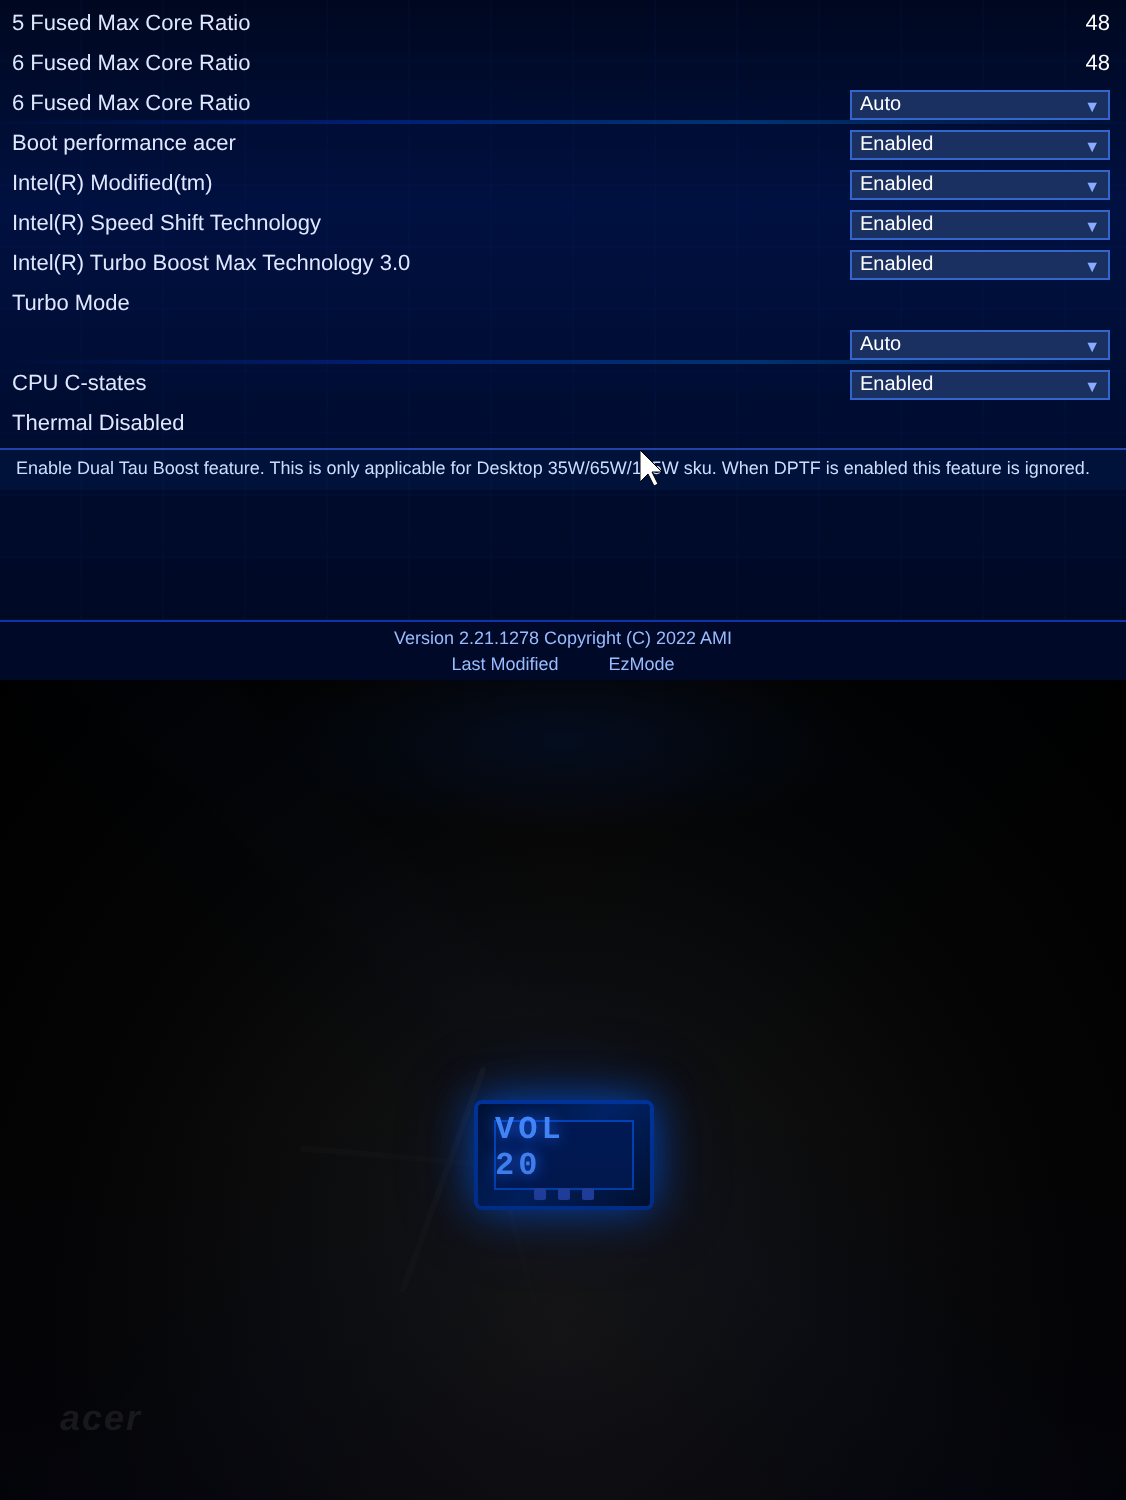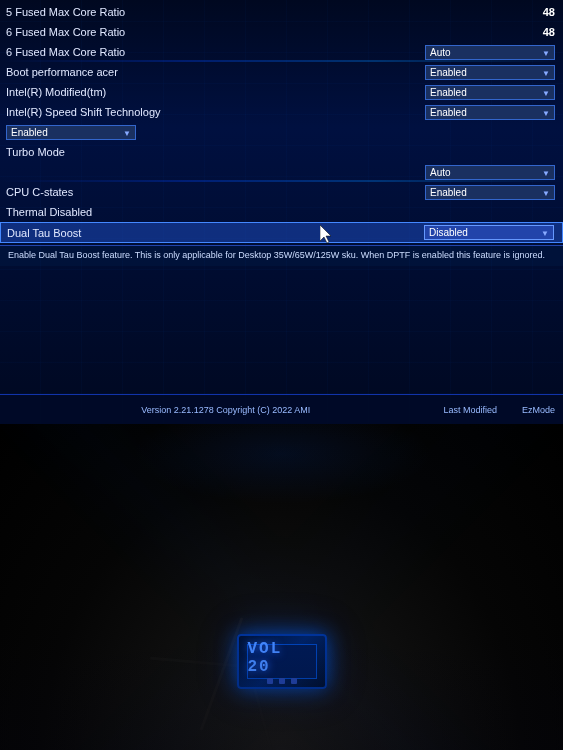--- a/index.html
+++ b/index.html
@@ -7,21 +7,21 @@
       width: 563px;
       height: 750px;
       background: #000;
       overflow: hidden;
       font-family: Arial, sans-serif;
     }
 
     
     #bios-screen {
       width: 563px;
-      height: 424px;
+      height: 340px;
       background: linear-gradient(180deg, #000820 0%, #001040 30%, #000820 100%);
       position: relative;
       overflow: hidden;
     }
 
     
     #bios-screen::before {
       content: '';
       position: absolute;
       top: 0; left: 0; right: 0; bottom: 0;
@@ -66,21 +66,21 @@
       color: #e0e8ff;
       font-size: 11px;
       font-weight: normal;
       flex: 0 0 auto;
       max-width: 280px;
     }
 
     .bios-value {
       color: #ffffff;
       font-size: 11px;
-      font-weight: bold;
+      font-weight: normal;
       flex: 0 0 auto;
       margin-left: 40px;
     }
 
     .bios-dropdown {
       display: flex;
       align-items: flex-end;
       background: #1a3060;
       border: 1px solid #3366cc;
       min-width: 130px;
@@ -118,20 +118,21 @@
       bottom: 0;
       left: 0;
       right: 0;
       background: rgba(0, 10, 40, 0.9);
       border-top: 1px solid #1133aa;
       display: flex;
       align-items: center;
       justify-content: space-between;
       padding: 3px 8px;
       height: 30px;
+      flex-direction: column;
     }
 
     .bios-footer-version {
       color: #99bbff;
       font-size: 9px;
       text-align: center;
       flex: 1;
     }
 
     .bios-footer-right {
@@ -321,20 +322,21 @@
     </div>
 
     <div class="bios-row">
       <span class="bios-label">Intel(R) Speed Shift Technology</span>
       <div class="bios-dropdown">
         <span>Enabled</span>
       </div>
     </div>
 
     <div class="bios-row">
+      <span class="bios-label">Intel(R) Turbo Boost Max Technology 3.0</span>
       <div class="bios-dropdown">
         <span>Enabled</span>
       </div>
     </div>
 
     <div class="bios-row">
       <span class="bios-label">Turbo Mode</span>
     </div>
 
 
@@ -348,26 +350,20 @@
       <span class="bios-label">CPU C-states</span>
       <div class="bios-dropdown">
         <span>Enabled</span>
       </div>
     </div>
 
     <div class="bios-row">
       <span class="bios-label">Thermal Disabled</span>
     </div>
 
-    <div class="bios-row highlighted">
-      <span class="bios-label">Dual Tau Boost</span>
-      <div class="bios-dropdown" style="background:#2244aa;border-color:#6699ff;">
-        <span>Disabled</span>
-      </div>
-    </div>
 
   </div>
 
   <div class="bios-description">
     <span>Enable Dual Tau Boost feature. This is only applicable for Desktop 35W/65W/125W sku. When DPTF is enabled this feature is ignored.</span>
   </div>
 
   <div class="cursor" style="left: 320px; top: 225px;">
     <svg width="12" height="20" viewBox="0 0 12 20">
       <path d="M0 0 L0 16 L4 12 L7 18 L9 17 L6 11 L11 11 Z" fill="white" stroke="black" stroke-width="0.5"></path>

